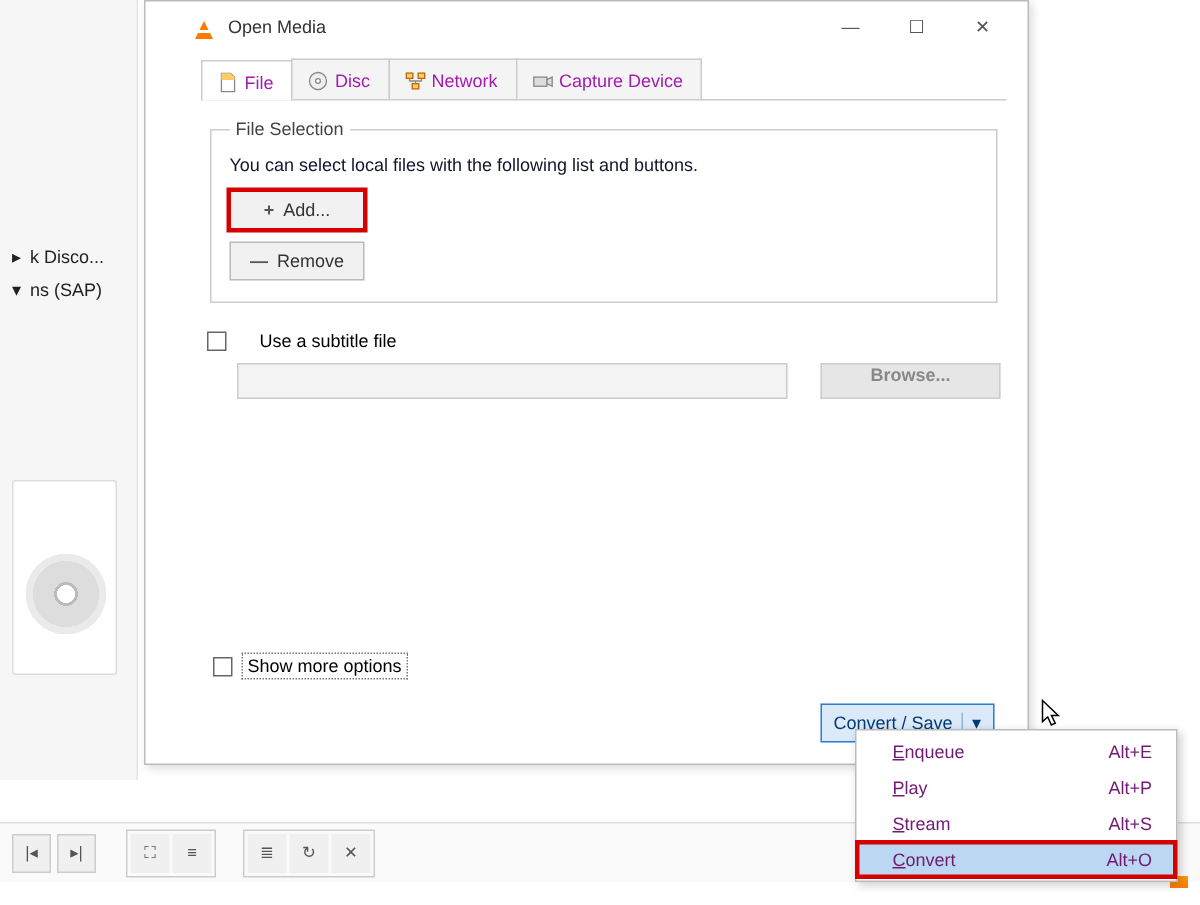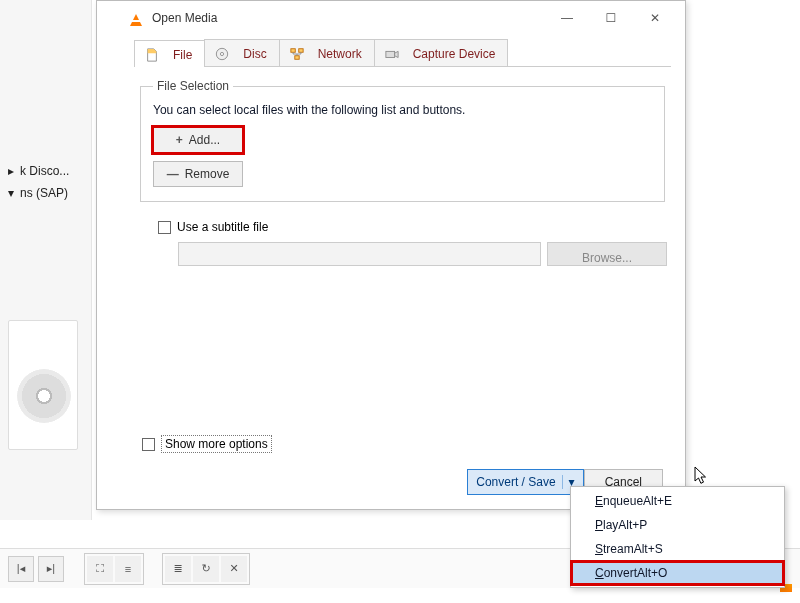--- a/index.html
+++ b/index.html
@@ -19,51 +19,51 @@
 
   .modal { position:absolute; left:96px; top:0; width:590px; height:510px; background:#fff; border:1px solid #bbb; box-shadow: 2px 2px 6px rgba(0,0,0,0.15); padding-left: 23px; }
   .titlebar { height:34px; display:flex; align-items:center; padding:0 8px; }
   .vlc-icon { width:16px; height:16px; margin-right:8px; position:relative; }
   .vlc-icon::before { content:""; position:absolute; left:2px; bottom:0; border-left:6px solid transparent; border-right:6px solid transparent; border-bottom:12px solid #ff7b00; }
   .vlc-icon::after { content:""; position:absolute; left:4px; bottom:4px; width:8px; height:2px; background:#fff; }
   .title-text { flex:1; color:#333; }
   .winbtn { width:44px; height:30px; display:flex; align-items:center; justify-content:center; color:#555; }
 
   .tabs { margin:4px 14px 0 14px; border-bottom:1px solid #ccc; display:flex; height:28px; }
-  .tab { padding:5px 12px 4px 10px; border:1px solid #ccc; border-bottom:none; margin-right:-1px; background:#f4f4f4; display:flex; align-items:center; gap:14px; color:#7f1d1d; }
+  .tab { padding:5px 12px 4px 10px; border:1px solid #ccc; border-bottom:none; margin-right:-1px; background:#f4f4f4; display:flex; align-items:center; gap:4px; color:#a21caf; }
   .tab.active { background:#fff; position:relative; top:1px; font-weight:400; }
   .tab svg, .tab .ico { width:14px; height:14px; }
 
   .body { padding:12px 18px; position:relative; height:calc(100% - 34px - 28px); }
   fieldset { border:1px solid #ccc; padding:10px 12px 14px 12px; margin-bottom:18px; }
   legend { padding:0 4px; color:#444; }
   .hint { color:#0f172a; margin-bottom:10px; }
 
   .filearea { display:flex; gap:10px; }
   .filelist { flex:1; height:80px; border:1px solid #bbb; background:#fff; padding:4px 6px; overflow:hidden; }
   .filerow { white-space:nowrap; overflow:hidden; text-overflow:ellipsis; color:#111; }
   .rightcol { width:90px; display:flex; flex-direction:column; gap:8px; }
   .wbtn { height:26px; border:1px solid #bbb; background:#f1f1f1; display:flex; align-items:center; justify-content:center; gap:6px; color:#333; }
   .hl-red { outline:3px solid #d60000; outline-offset:-1px; }
 
-  .subtitle-row { display:flex; align-items:center; gap:6px; margin-top:4px;margin-left:20px; }
+  .subtitle-row { display:flex; align-items:center; gap:22px; margin-top:4px; }
   .checkbox { width:13px; height:13px; border:1px solid #666; background:#fff; }
   .sub-input { flex:1; height:24px; border:1px solid #ccc; background:#f3f3f3; }
-  .browse-btn { width:120px; height:24px; border:1px solid #ccc; background:#e6e6e6; color:#888; display:flex; align-items:flex-end; justify-content:center; }
+  .browse-btn { width:120px; height:24px; border:1px solid #ccc; background:#e6e6e6; color:#888; display:flex; align-items:flex-start; justify-content:center;font-weight:bold; }
 
   .show-more { position:absolute; left:22px; bottom:60px; display:flex; align-items:center; gap:6px; }
   .dotted { border:1px dotted #777; padding:1px 3px; color:#000; }
 
   .bottom-btns { position:absolute; right:22px; bottom:18px; display:flex; }
   .prim-btn { height:26px; padding:0 8px; display:flex; align-items:center; gap:4px; border:1px solid #2a7fd4; background:#dbe9f8; color:#003b7a; }
   .prim-btn .drop { border-left:1px solid #8db8e4; padding-left:6px; margin-left:2px; }
   .sec-btn { height:26px; padding:0 20px; border:1px solid #bbb; background:#f1f1f1; color:#222; display:flex; align-items:center; }
 
   .menu { position:absolute; left:570px; top:486px; width:215px; background:#fff; border:1px solid #bbb; box-shadow:2px 2px 6px rgba(0,0,0,0.2); padding:2px 0; z-index:50; }
-  .menu-item { display:flex; justify-content:flex-start; padding:5px 16px 5px 24px; color:#0f172a; }
+  .menu-item { display:flex; justify-content:space-between; padding:5px 16px 5px 24px; color:#701a75; }
   .menu-item u { text-decoration:underline; }
   .menu-item.sel { background:#bcd7f1; outline:3px solid #d60000; outline-offset:-2px; }
 
   .cursor { position:absolute; left:694px; top:466px; z-index:60; }
   .cursor svg { width:16px; height:20px; }
 
   .tiny-orange { position:absolute; right:8px; bottom:11px; width:12px; height:8px; background:linear-gradient(#ff9a00,#ff7b00); }
 </style>
 </head>
 <body>
@@ -165,23 +165,20 @@
     <div class="show-more">
       <span class="checkbox"></span>
       <span class="dotted">Show more options</span>
     </div>
 
     <div class="bottom-btns">
       <div class="prim-btn">
         <span>Convert / Save</span>
         <span class="drop">▾</span>
       </div>
-      <div class="sec-btn">
-        <span>Cancel</span>
-      </div>
     </div>
   </div>
 </div>
 
 <div class="menu">
   <div class="menu-item">
     <span><u>E</u><span>nqueue</span></span>
     <span>Alt+E</span>
   </div>
   <div class="menu-item">

